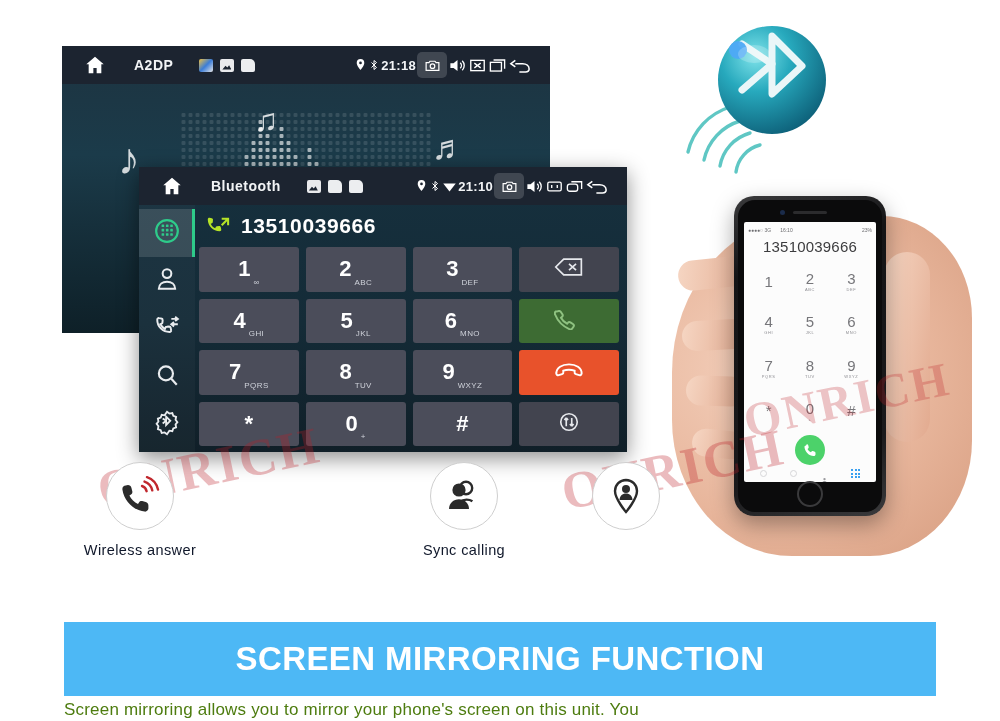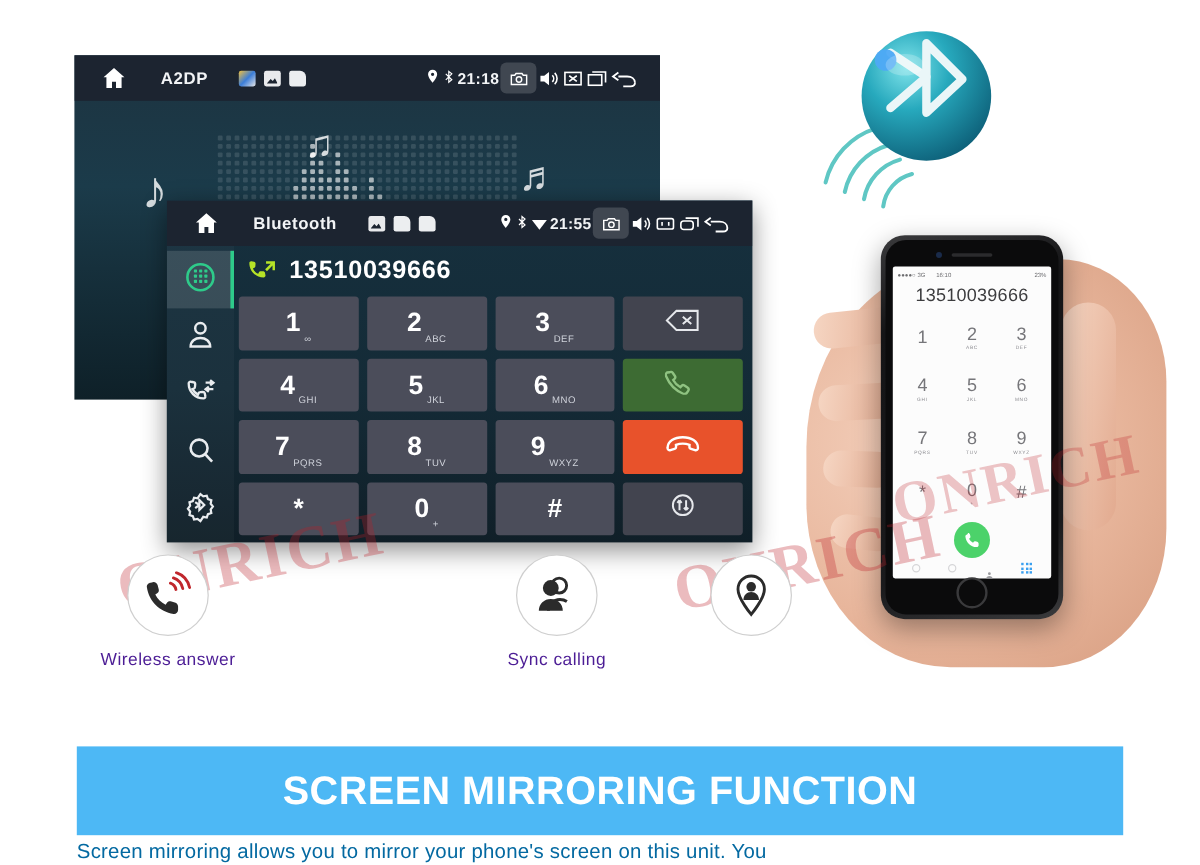--- a/index.html
+++ b/index.html
@@ -146,21 +146,21 @@
 
   
   .features { position: absolute; left: 84px; top: 462px; width: 620px; height: 130px; }
   .feat { position: absolute; width: 160px; text-align: center; }
   .feat .circle {
     width: 68px; height: 68px; margin: 0 auto 10px; border-radius: 50%;
     border: 1px solid #cfcfcf; background: #fff;
     display: flex; align-items: center; justify-content: center;
   }
   .feat .circle svg { width: 40px; height: 40px; }
-  .feat .flabel { font-size: 14.5px; color: #4c1d95; letter-spacing: .4px; line-height: 1.45; }
+  .feat .flabel { font-size: 14.5px; color: #0f172a; letter-spacing: .4px; line-height: 1.45; }
 
   
   .wm {
     position: absolute; color: rgba(190,30,40,.30); font-weight: bold;
     font-family: "Liberation Serif", serif; letter-spacing: 2px;
     transform: rotate(-12deg); pointer-events: none; user-select: none;
   }
   .wm1 { left: 96px; top: 438px; font-size: 52px; }
   .wm2 { left: 560px; top: 440px; font-size: 52px; }
   .wm3 { left: 742px; top: 372px; font-size: 48px; color: rgba(190,30,40,.26); }
@@ -169,21 +169,21 @@
   .banner {
     position: absolute; left: 64px; top: 622px; width: 872px; height: 74px;
     background: #4db8f5; display: flex; align-items: center; justify-content: center;
   }
   .banner span {
     color: #fff; font-size: 33px; font-weight: bold; letter-spacing: .4px;
     font-family: "Liberation Sans", sans-serif;
   }
   .caption {
     position: absolute; left: 64px; top: 700px; width: 872px;
-    font-size: 17px; color: #0369a1; letter-spacing: .2px; white-space: nowrap;
+    font-size: 17px; color: #4d7c0f; letter-spacing: .2px; white-space: nowrap;
     overflow: hidden;
   }
 </style>
 </head>
 <body>
 
 <div class="hero">
 
   <div class="screen1">
     <div class="statusbar">
@@ -852,21 +852,21 @@
         <span class="sb-ic" style="width:12px;height:17px;">
           <svg viewBox="0 0 24 24" fill="none" stroke="#fff" stroke-width="2">
               <path d="M7 7l10 10-5 4V3l5 4L7 17"></path>
             </svg>
         </span>
         <span class="sb-ic" style="width:15px;height:15px;">
           <svg viewBox="0 0 24 24" fill="#fff">
               <path d="M2 7h20l-10 13z"></path>
             </svg>
         </span>
-        <span class="sb-time">21:55</span>
+        <span class="sb-time">21:10</span>
         <span class="sb-cam">
           <svg viewBox="0 0 24 24" fill="none" stroke="#fff" stroke-width="1.7" style="width:17px;height:17px;">
             <path d="M3 8h4l1.5-2h7L17 8h4v11H3z"></path>
               <circle cx="12" cy="13" r="3.2"></circle>
             </svg>
         </span>
         <span class="sb-ic">
           <svg viewBox="0 0 24 24" fill="#fff">
               <path d="M3 9v6h4l5 4V5L7 9z"></path>
               <path d="M15.5 8.5a5 5 0 0 1 0 7" fill="none" stroke="#fff" stroke-width="1.7"></path>

